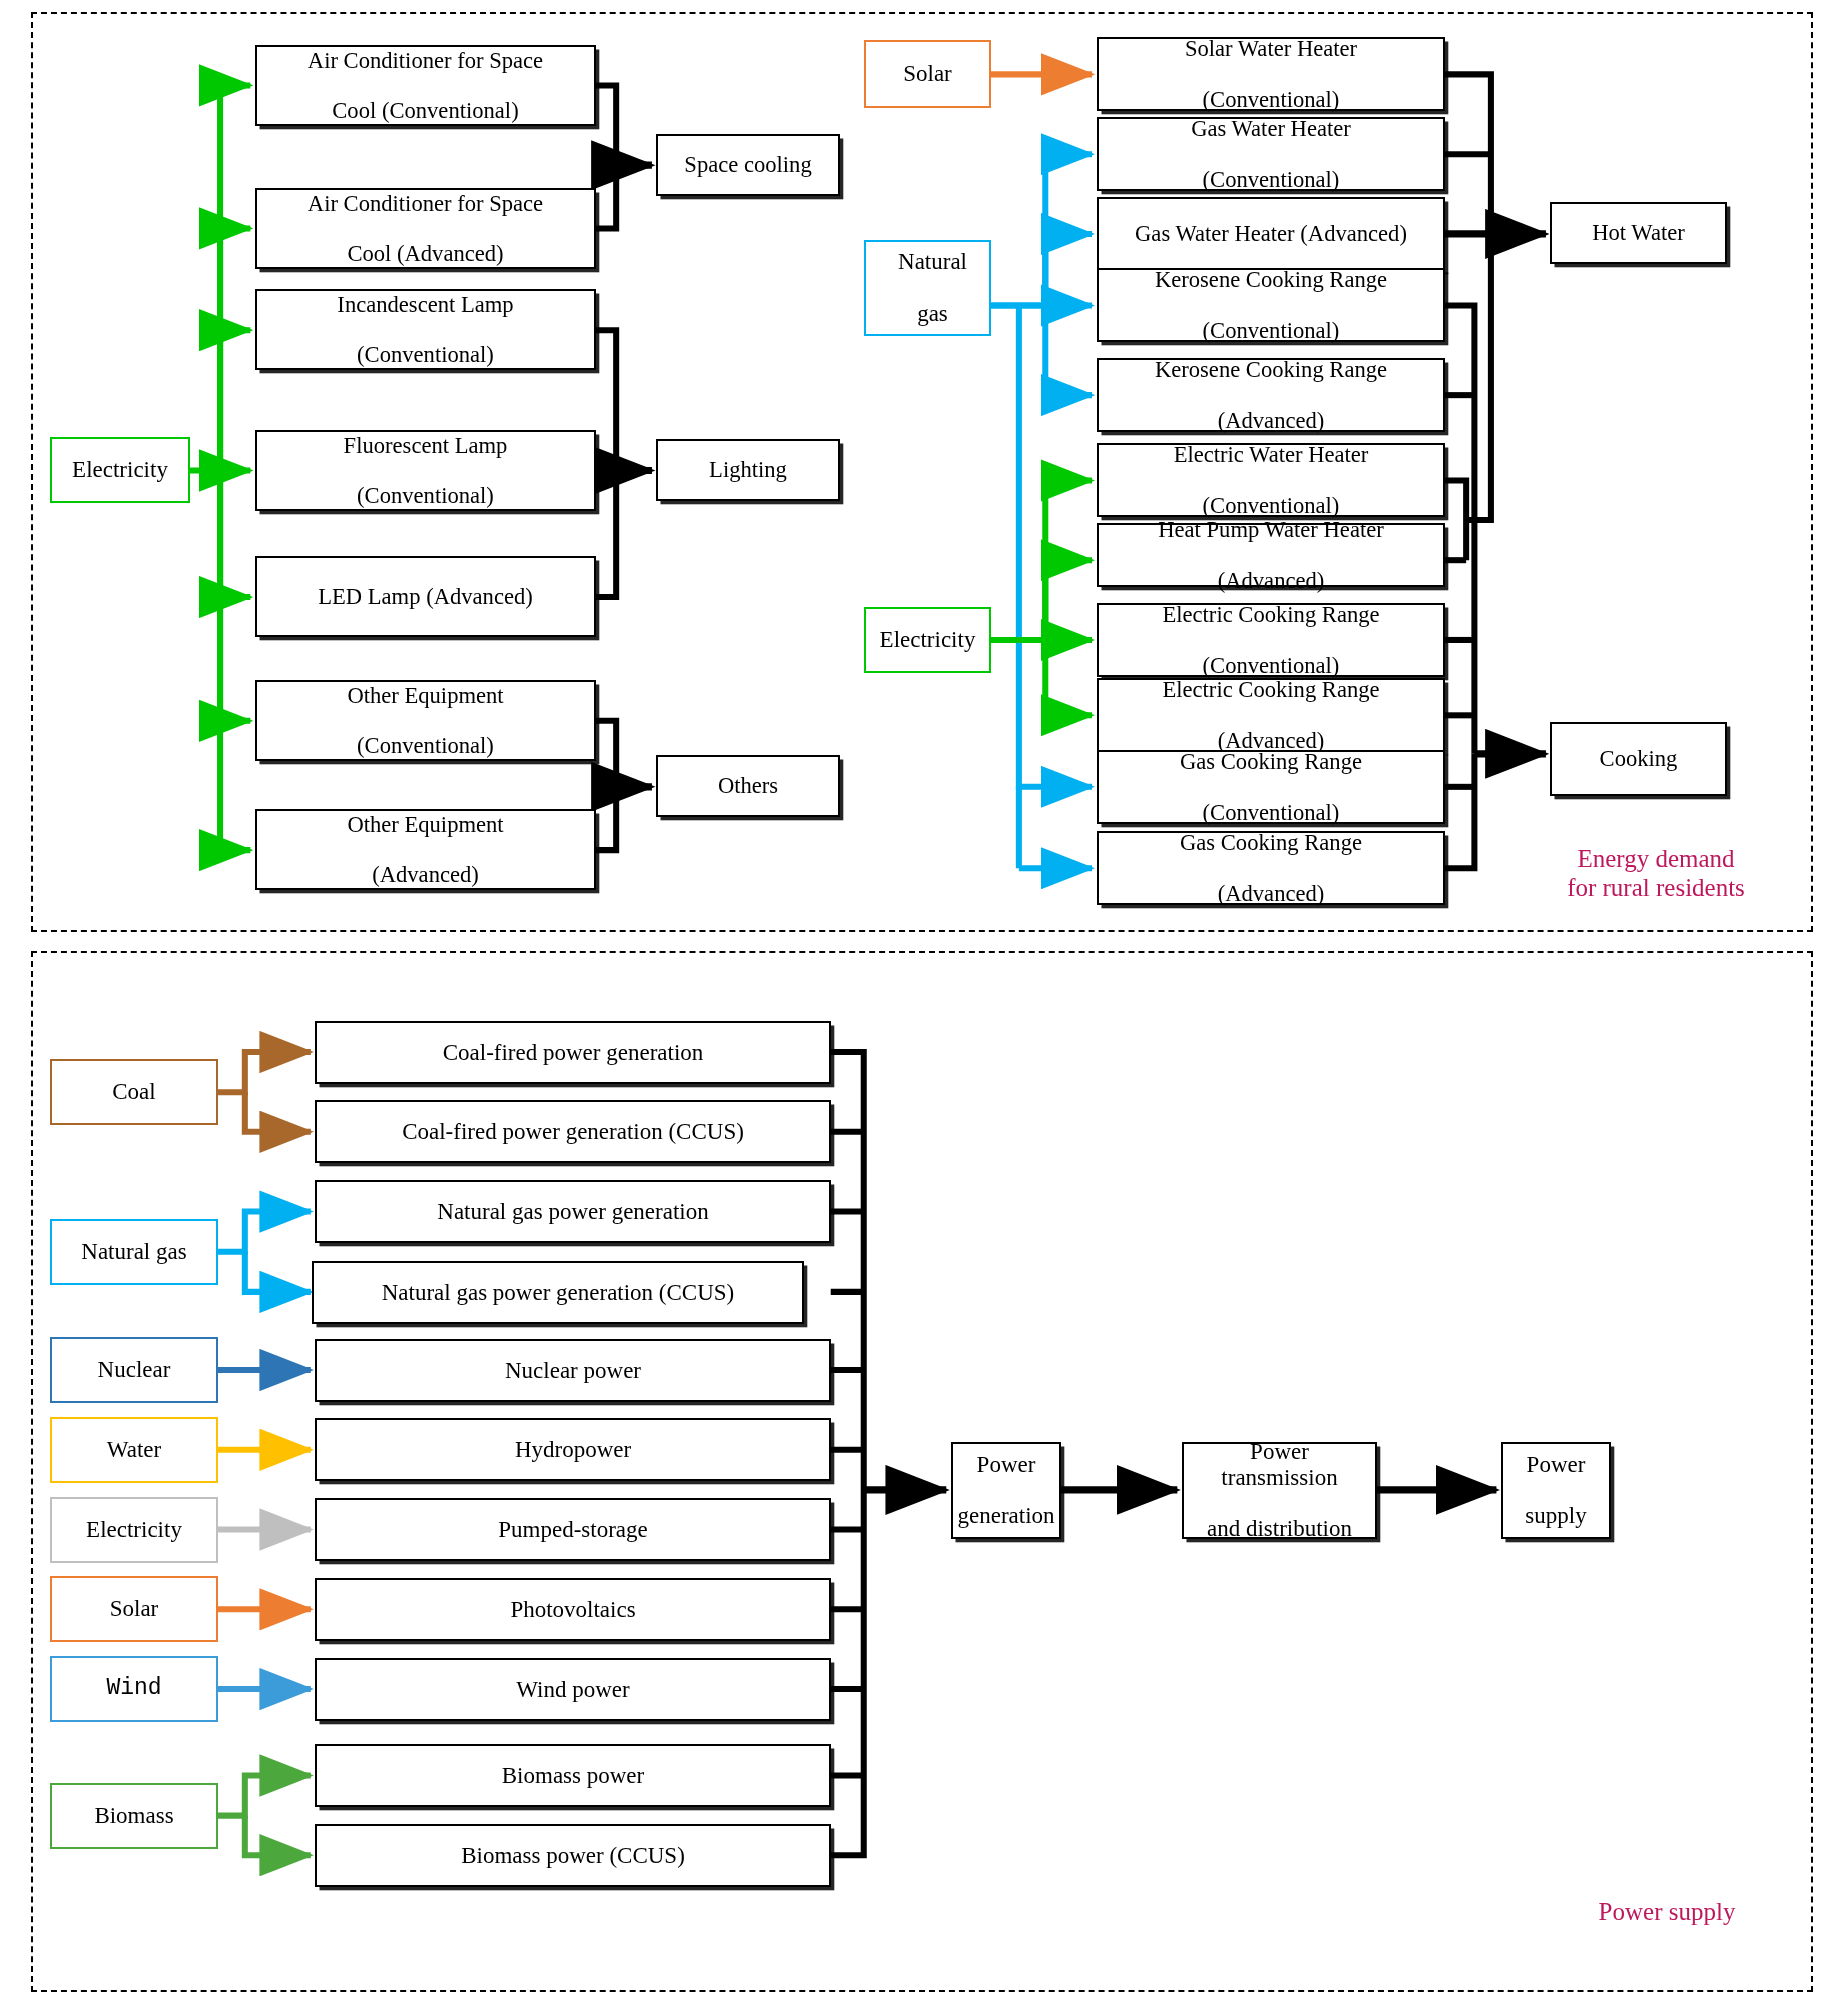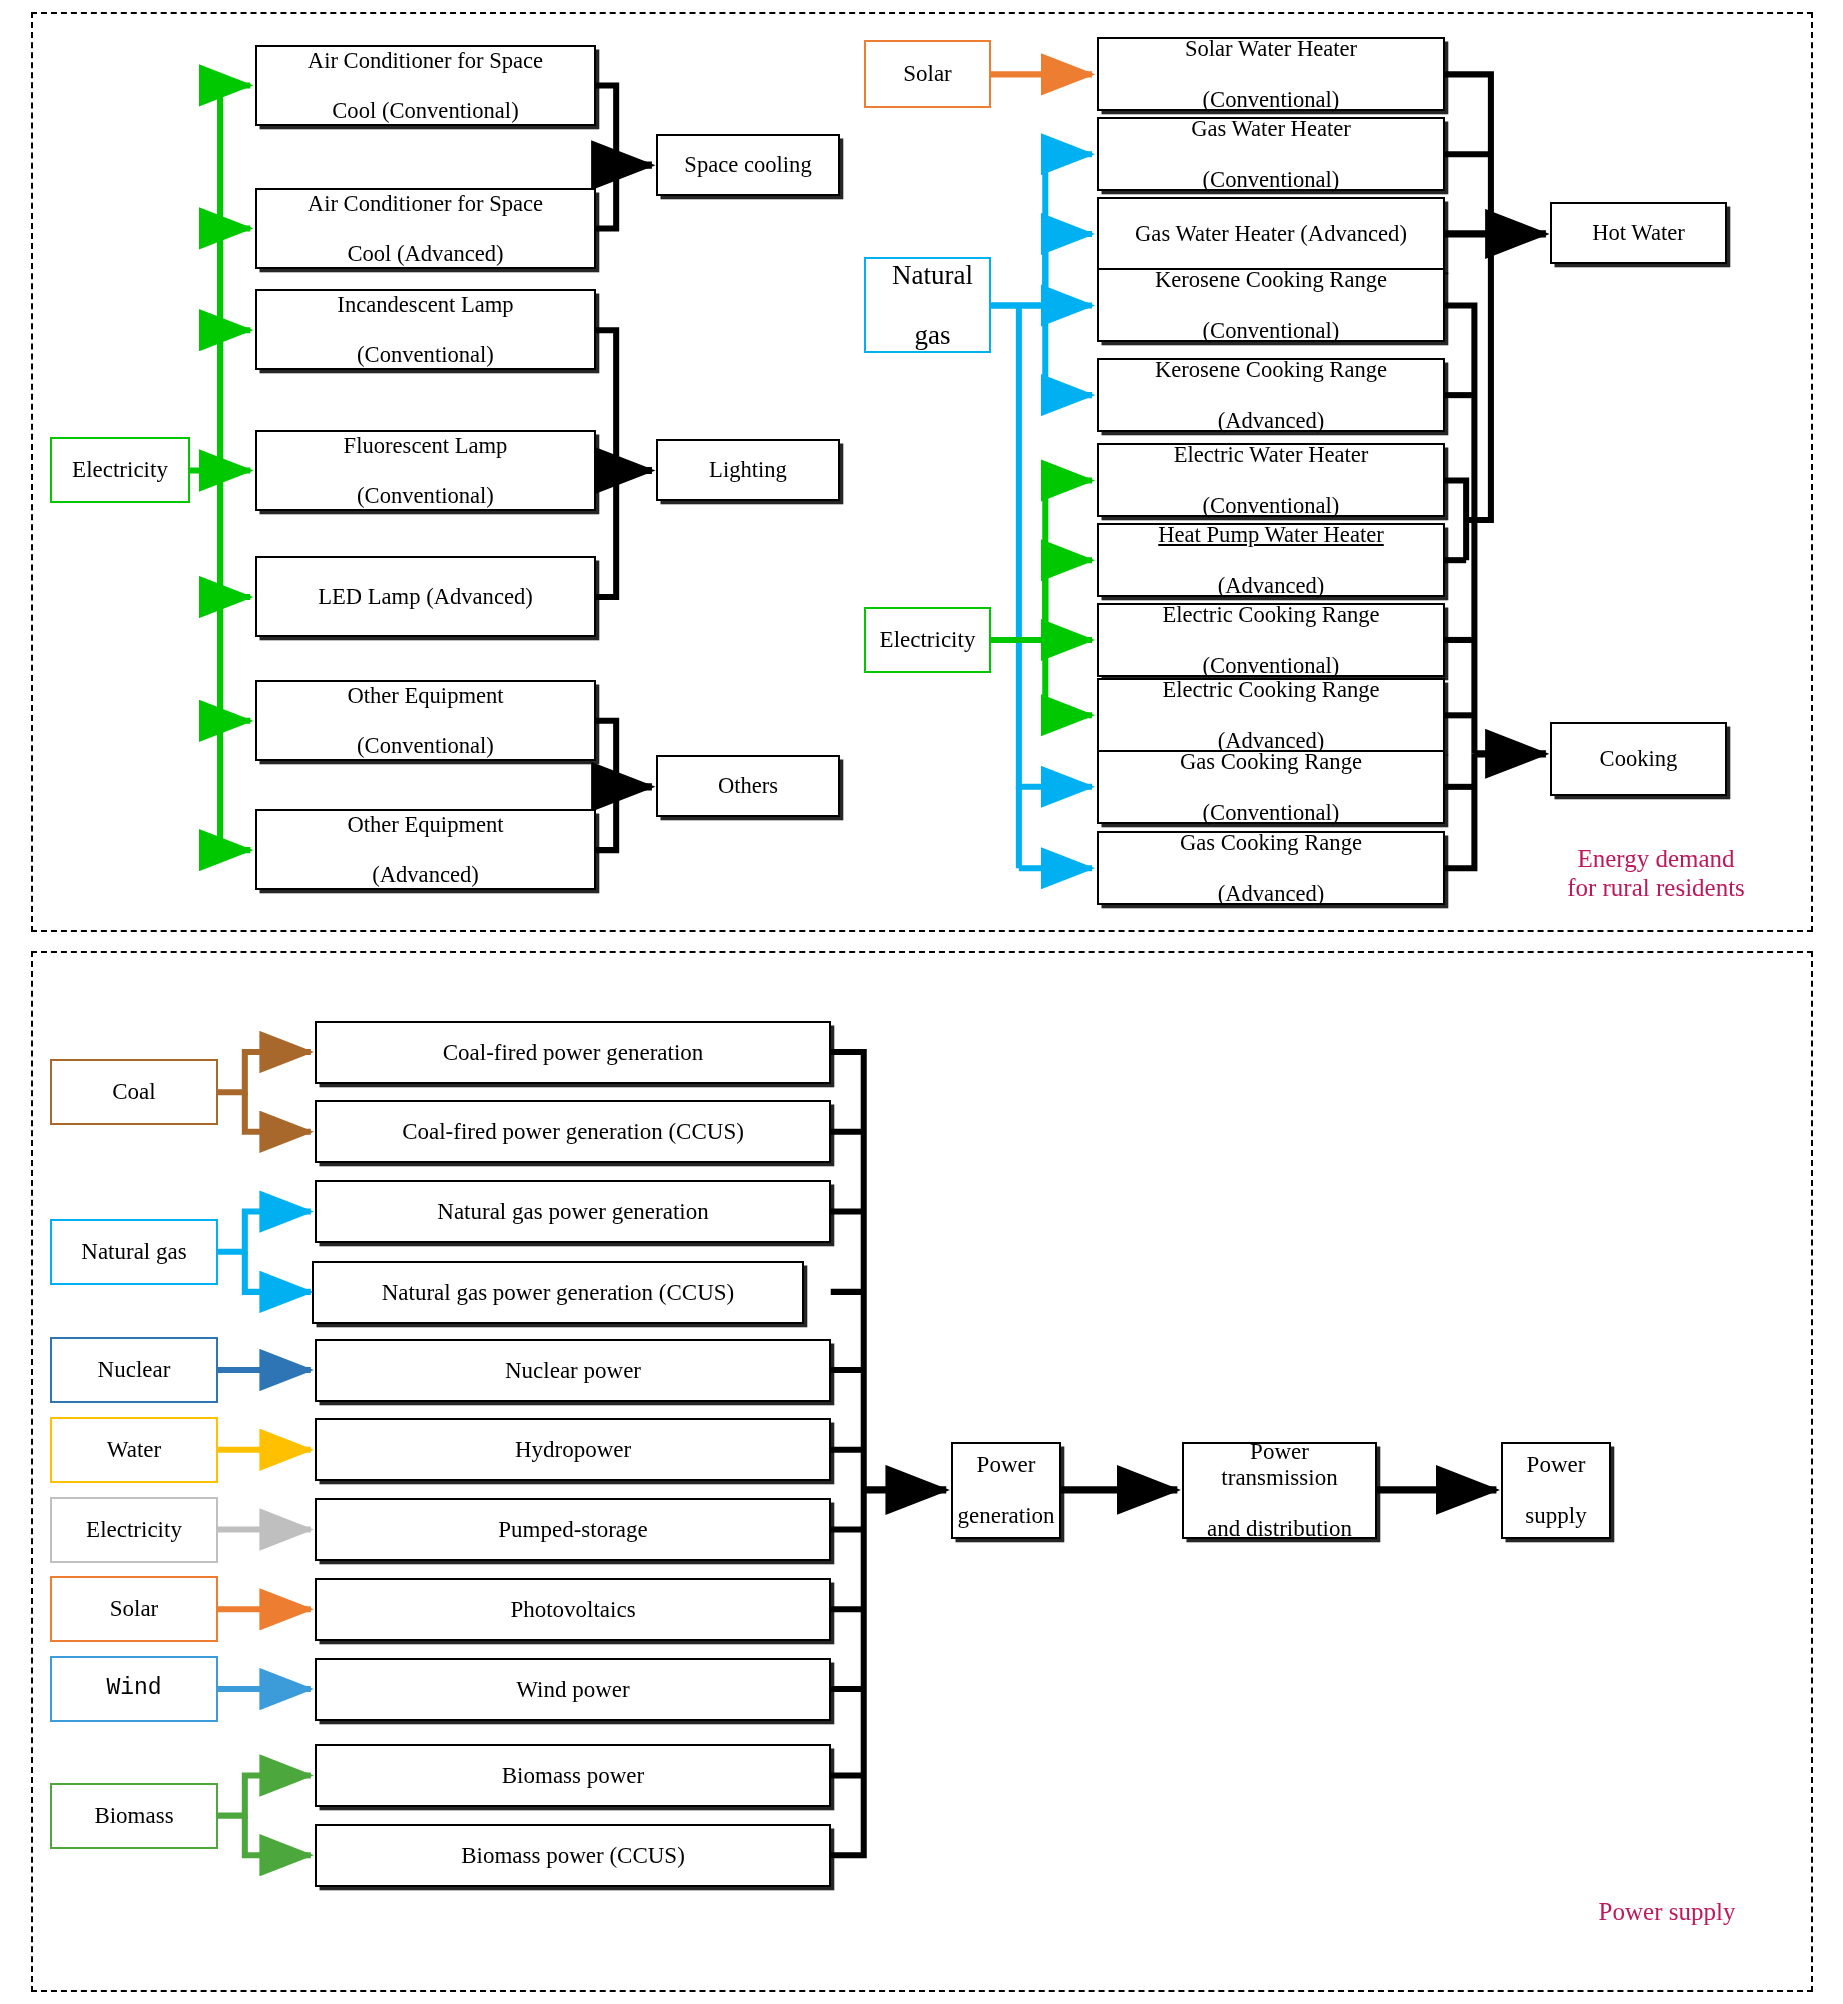--- a/index.html
+++ b/index.html
@@ -238,21 +238,21 @@
   <div class="box shadow" style="left:656px;top:439px;width:184px;height:62px;font-size:22.6px;">
     <span>Lighting</span>
   </div>
   <div class="box shadow" style="left:656px;top:755px;width:184px;height:62px;font-size:22.6px;">
     <span>Others</span>
   </div>
 
   <div class="box src orange" style="left:864px;top:40px;width:127px;height:68px;font-size:23px;">
     <span>Solar</span>
   </div>
-  <div class="box src cyan" style="left:864px;top:257px;width:127px;height:96px;font-size:27px;padding-left:10px;">
+  <div class="box src cyan" style="left:864px;top:240px;width:127px;height:96px;font-size:23px;padding-left:10px;">
     <span>
       <span>Natural</span><br>
       <span>gas</span>
     </span>
   </div>
   <div class="box src green" style="left:864px;top:607px;width:127px;height:66px;font-size:23px;">
     <span>Electricity</span>
   </div>
 
   <div class="box shadow" style="left:1097px;top:37px;width:348px;height:74px;font-size:22.6px;">
@@ -281,21 +281,21 @@
       <span>Kerosene Cooking Range</span><br>
       <span>(Advanced)</span>
     </span>
   </div>
   <div class="box shadow" style="left:1097px;top:443px;width:348px;height:74px;font-size:22.6px;">
     <span>
       <span>Electric Water Heater</span><br>
       <span>(Conventional)</span>
     </span>
   </div>
-  <div class="box shadow" style="left:1097px;top:523px;width:348px;height:74px;font-size:22.6px;text-decoration:underline;">
+  <div class="box shadow" style="left:1097px;top:523px;width:348px;height:64px;font-size:22.6px;">
     <span>
       <span>Heat Pump Water Heater</span><br>
       <span>(Advanced)</span>
     </span>
   </div>
   <div class="box shadow" style="left:1097px;top:603px;width:348px;height:74px;font-size:22.6px;">
     <span>
       <span>Electric Cooking Range</span><br>
       <span>(Conventional)</span>
     </span>

